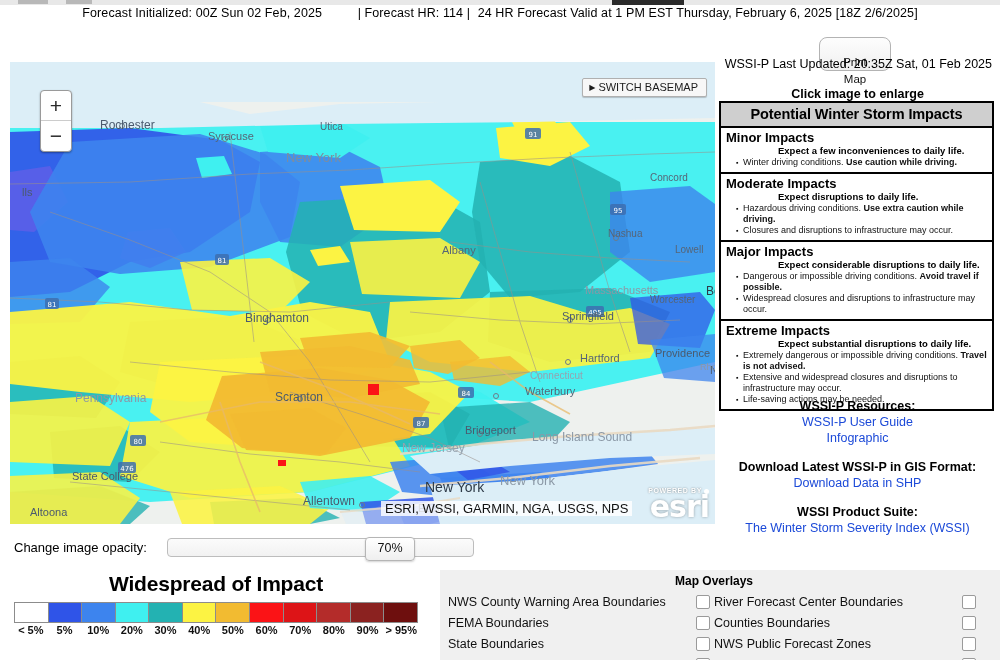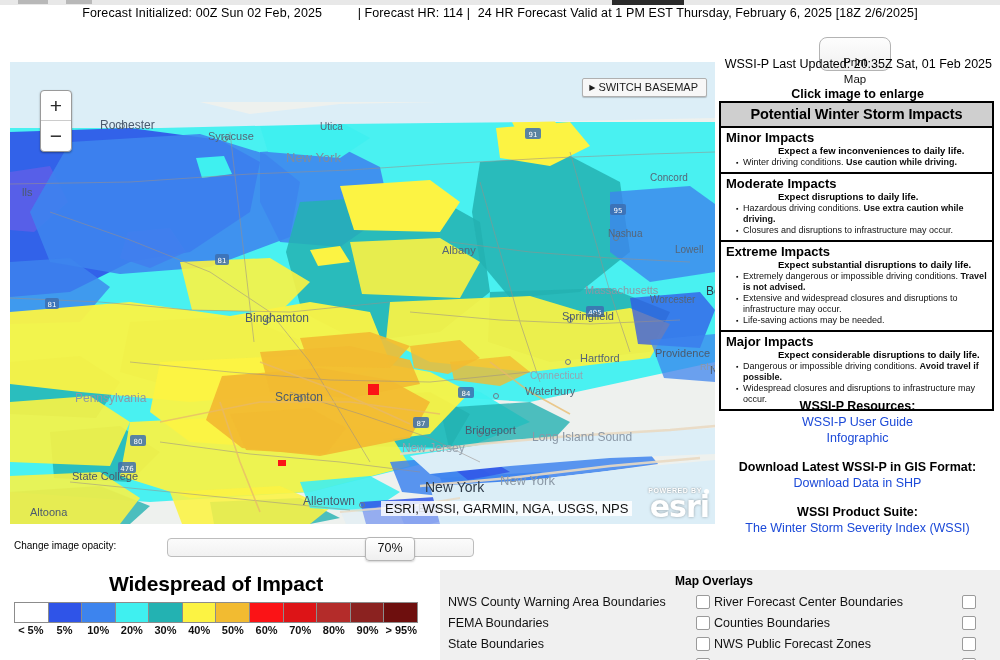--- a/index.html
+++ b/index.html
@@ -76,21 +76,21 @@
     background:#fff;margin-left:2px;position:relative;top:1px;
   }
   .esri-logo .wm{
     font-size:30px;line-height:26px;font-weight:bold;color:#fff;
     letter-spacing:-1px;text-shadow:0 0 3px rgba(0,0,0,.35);
     font-family:"DejaVu Sans",sans-serif;
   }
 
   
   .opacity-row{position:absolute;left:0;top:538px;width:705px;height:22px;}
-  .opacity-label{position:absolute;left:14px;top:2px;font-size:10px;}
+  .opacity-label{position:absolute;left:14px;top:2px;font-size:13px;}
   .slider-track{
     position:absolute;left:167px;top:0px;width:305px;height:17px;
     border:1px solid #bdbdbd;border-radius:4px;
     background:linear-gradient(#fbfbfb,#f2f2f2);
   }
   .slider-thumb{
     position:absolute;left:197px;top:-2px;width:48px;height:22px;
     border:1px solid #b5b5b5;border-radius:4px;
     background:linear-gradient(#ffffff,#efefef);
     font-size:12.5px;line-height:21px;text-align:center;color:#111;
@@ -429,34 +429,34 @@
         </div>
         <div class="impact-sec">
           <div class="impact-name">Moderate Impacts</div>
           <div class="impact-sub">Expect disruptions to daily life.</div>
           <ul class="impact-bullets">
             <li>Hazardous driving conditions. <b>Use extra caution while driving.</b></li>
             <li>Closures and disruptions to infrastructure may occur.</li>
           </ul>
         </div>
         <div class="impact-sec">
+          <div class="impact-name">Major Impacts</div>
+          <div class="impact-sub">Expect considerable disruptions to daily life.</div>
+          <ul class="impact-bullets">
+            <li>Dangerous or impossible driving conditions. <b>Avoid travel if possible.</b></li>
+            <li>Widespread closures and disruptions to infrastructure may occur.</li>
+          </ul>
+        </div>
+        <div class="impact-sec">
           <div class="impact-name">Extreme Impacts</div>
           <div class="impact-sub">Expect substantial disruptions to daily life.</div>
           <ul class="impact-bullets">
             <li>Extremely dangerous or impossible driving conditions. <b>Travel is not advised.</b></li>
             <li>Extensive and widespread closures and disruptions to infrastructure may occur.</li>
             <li>Life-saving actions may be needed.</li>
-          </ul>
-        </div>
-        <div class="impact-sec">
-          <div class="impact-name">Major Impacts</div>
-          <div class="impact-sub">Expect considerable disruptions to daily life.</div>
-          <ul class="impact-bullets">
-            <li>Dangerous or impossible driving conditions. <b>Avoid travel if possible.</b></li>
-            <li>Widespread closures and disruptions to infrastructure may occur.</li>
           </ul>
         </div>
       </div>
   </div>
 
   <div class="resources">
     <div class="res-h">WSSI-P Resources:</div>
     <a class="res-link">WSSI-P User Guide</a>
     <a class="res-link">Infographic</a>
     <div class="res-gap"></div>

